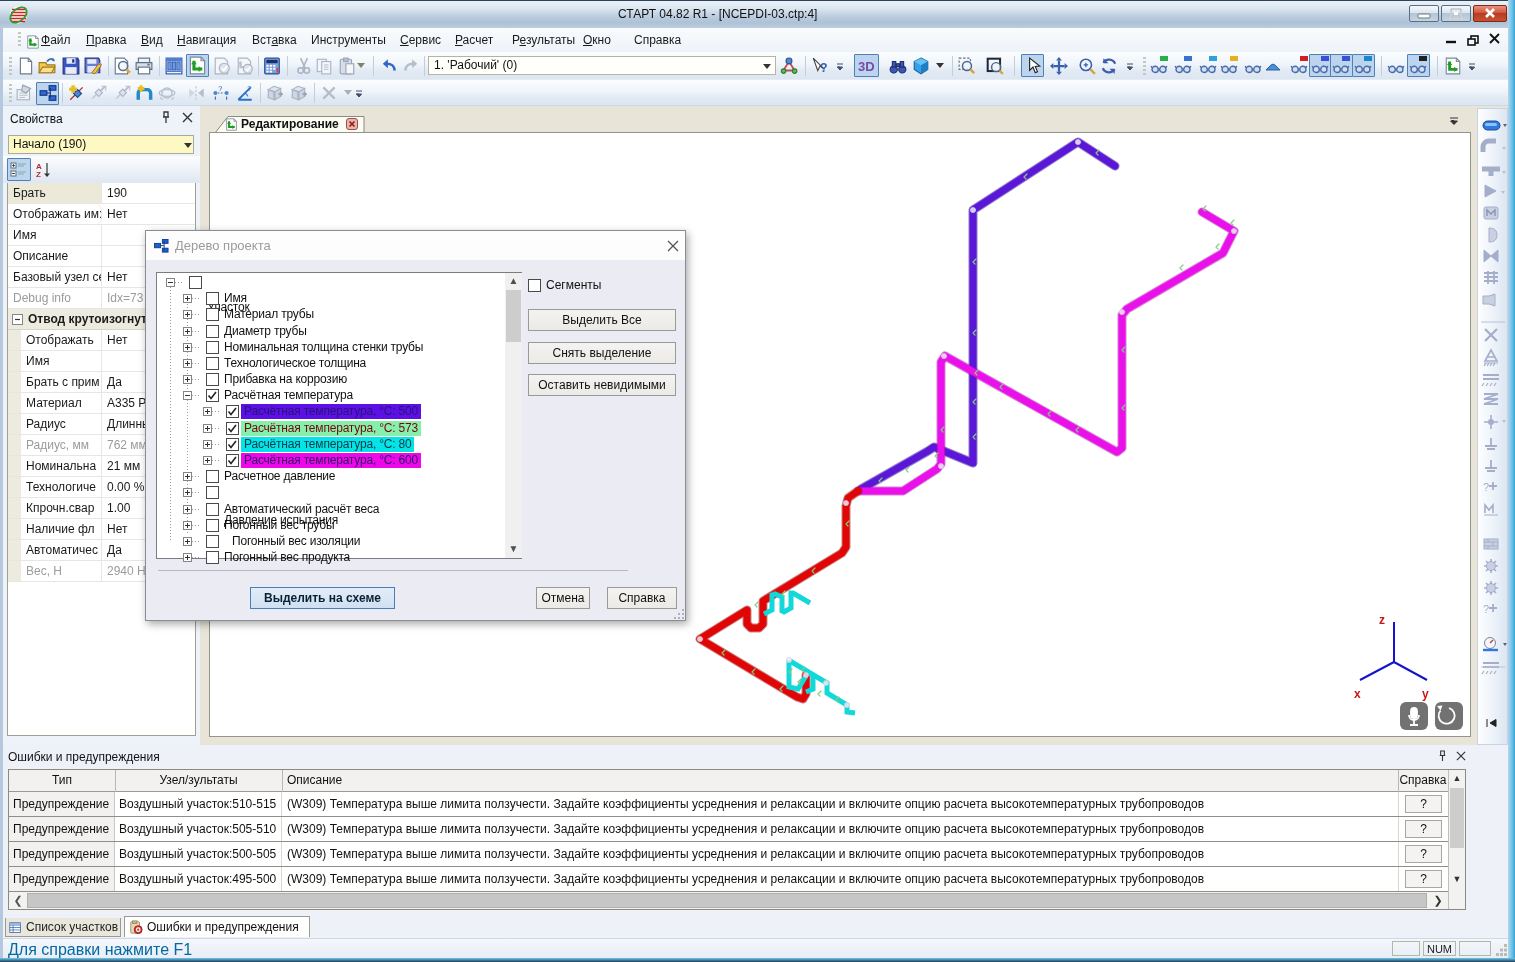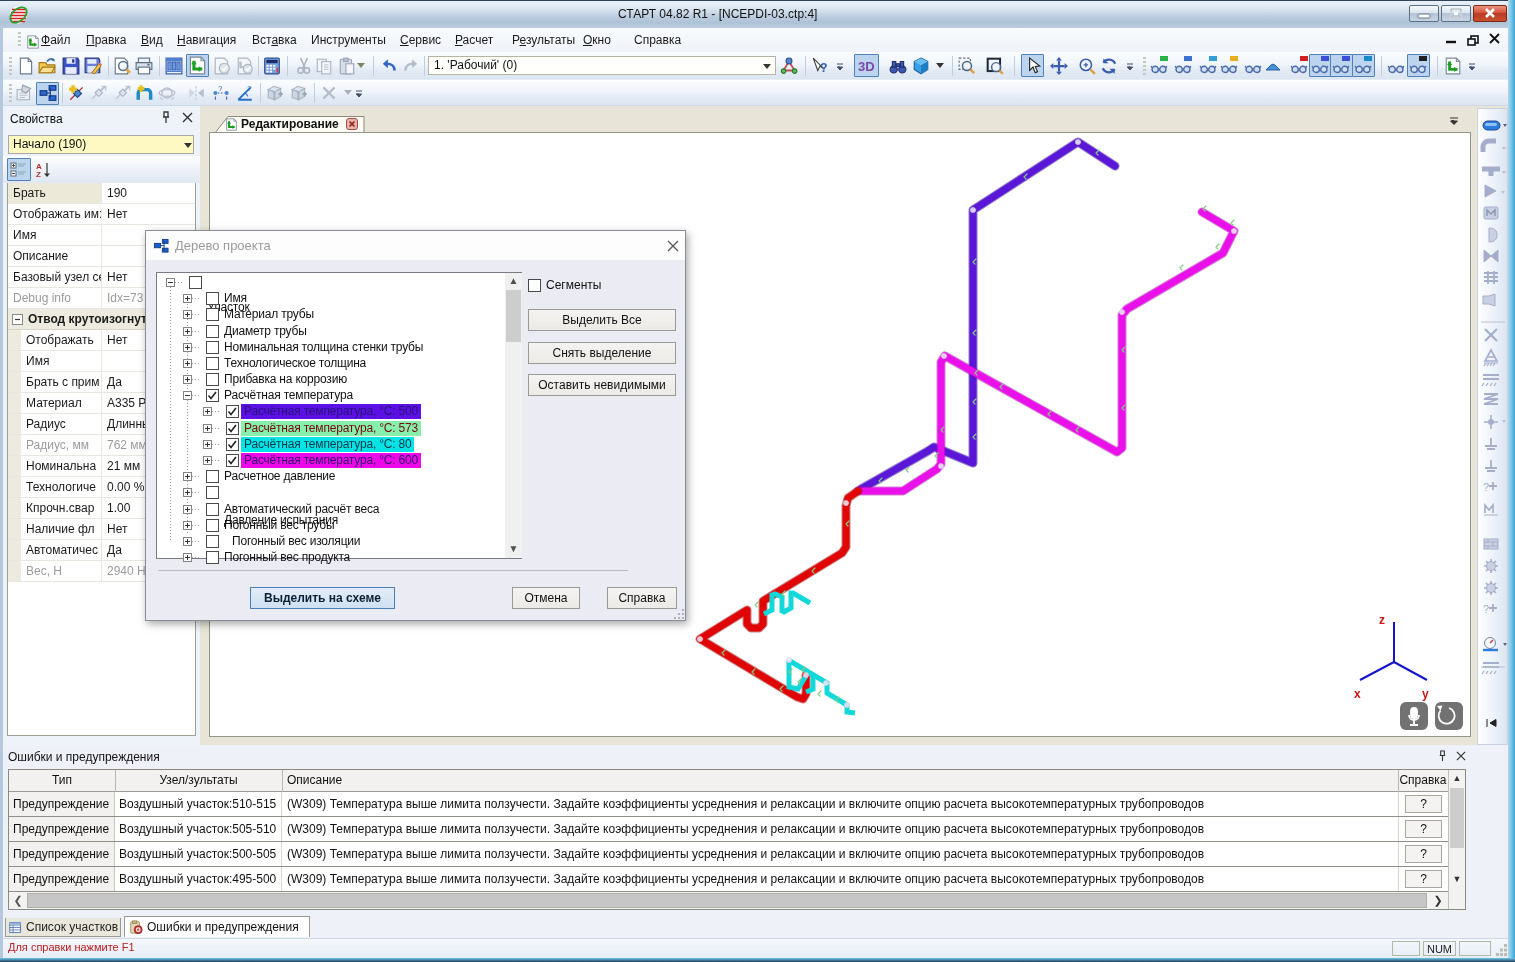--- a/index.html
+++ b/index.html
@@ -865,21 +865,21 @@
 <div class="ab" style="left:124px;top:916px;width:186px;height:21px;background:#fff;border:1px solid #9a9a90;border-top:1px solid #9a9a90;border-bottom:none;font-size:12px;color:#111">
 <svg style="position:absolute;left:4px;top:3px" width="14" height="14" viewBox="0 0 16 16">
       <rect x="2" y="2" width="10" height="13" rx="1" fill="#e8d8b8" stroke="#9a8a5a"></rect>
       <rect x="4" y="1" width="5" height="3" fill="#c8b888" stroke="#9a8a5a"></rect>
       <circle cx="10.5" cy="11" r="4.5" fill="#d43838" stroke="#8e1a1a"></circle>
       <circle cx="10.5" cy="11" r="2" fill="none" stroke="#fff" stroke-width="1.3"></circle>
     </svg>
 <span style="position:absolute;left:22px;top:3px">Ошибки и предупреждения</span>
   </div>
 <div id="statusbar" class="ab"></div>
-<div class="ab" style="left:8px;top:941px;font-size:11px;color:#b91c1c">Для справки нажмите F1</div>
+<div class="ab" style="left:8px;top:941px;font-size:16px;color:#0369a1">Для справки нажмите F1</div>
 <div class="ab" style="left:1392px;top:941px;width:28px;height:15px;border:1px solid #b0b8a8"></div>
 <div class="ab" style="left:1423px;top:941px;width:33px;height:15px;border:1px solid #b0b8a8;font-size:11px;color:#222;text-align:center;line-height:14px">NUM</div>
 <div class="ab" style="left:1459px;top:941px;width:32px;height:15px;border:1px solid #b0b8a8"></div>
 <svg class="ab" style="left:1496px;top:944px" width="12" height="12" viewBox="0 0 12 12">
     <g fill="#b8bcb4">
       <rect x="8" y="0" width="3" height="3"></rect>
       <rect x="8" y="4.5" width="3" height="3"></rect>
       <rect x="8" y="9" width="3" height="3"></rect>
       <rect x="4" y="4.5" width="3" height="3"></rect>
       <rect x="4" y="9" width="3" height="3"></rect>
@@ -1079,21 +1079,21 @@
     </div>
 <svg style="position:absolute;left:382px;top:48px" width="13" height="13" viewBox="0 0 13 13">
       <rect x="0.5" y="0.5" width="12" height="12" fill="#fff" stroke="#4a4a4a"></rect>
     </svg>
 <div style="position:absolute;left:400px;top:47px;font-size:12px;color:#111">Сегменты</div>
 <div class="btn" style="left:382px;top:78px;width:148px;height:22px;line-height:21px">Выделить Все</div>
 <div class="btn" style="left:382px;top:111px;width:148px;height:22px;line-height:21px">Снять выделение</div>
 <div class="btn" style="left:382px;top:143px;width:148px;height:22px;line-height:21px">Оставить невидимыми</div>
 <div style="position:absolute;left:12px;top:339px;width:470px;height:1px;background:#b8b8c2"></div>
 <div class="btn" style="left:104px;top:356px;width:145px;height:22px;line-height:21px;font-weight:bold;background:linear-gradient(#e4edf8,#cfe0f2);border:1px solid #4a80b8;color:#0a2034">Выделить на схеме</div>
-<div class="btn" style="left:366px;top:356px;width:68px;height:22px;line-height:21px">Отмена</div>
+<div class="btn" style="left:390px;top:356px;width:54px;height:22px;line-height:21px">Отмена</div>
 <div class="btn" style="left:461px;top:356px;width:70px;height:22px;line-height:21px">Справка</div>
 <svg style="position:absolute;left:528px;top:378px" width="11" height="11" viewBox="0 0 11 11">
       <g fill="#b0b0bc">
         <rect x="8" y="8" width="2" height="2"></rect>
         <rect x="8" y="4" width="2" height="2"></rect>
         <rect x="8" y="0" width="2" height="2"></rect>
         <rect x="4" y="8" width="2" height="2"></rect>
         <rect x="4" y="4" width="2" height="2"></rect>
         <rect x="0" y="8" width="2" height="2"></rect>
       </g>

